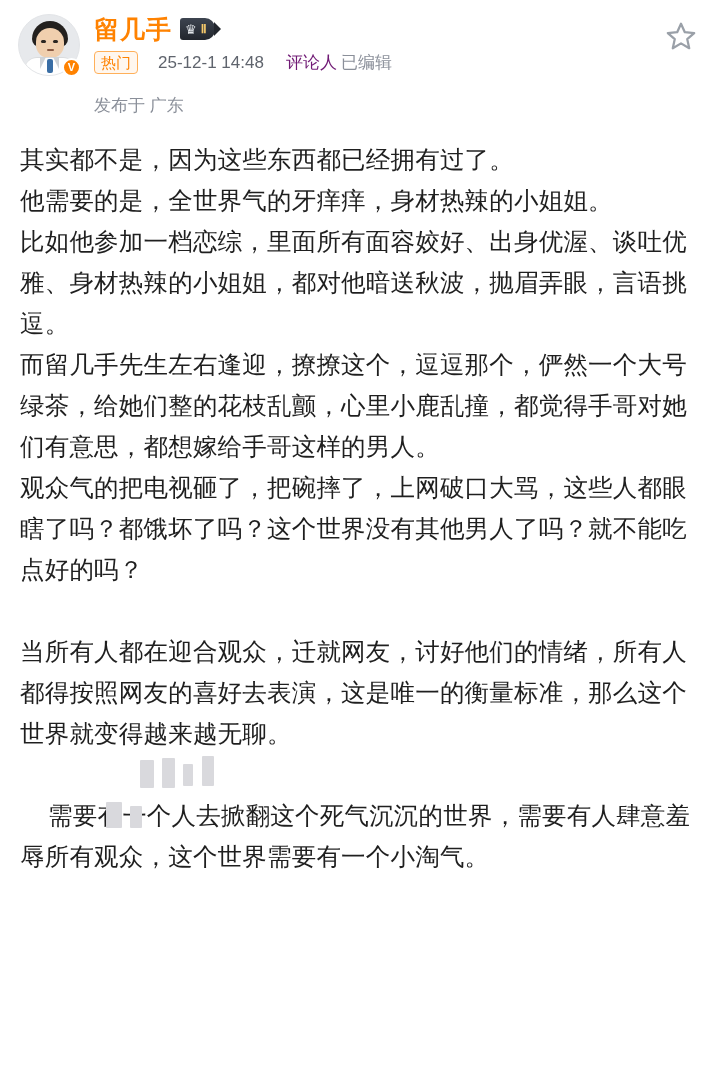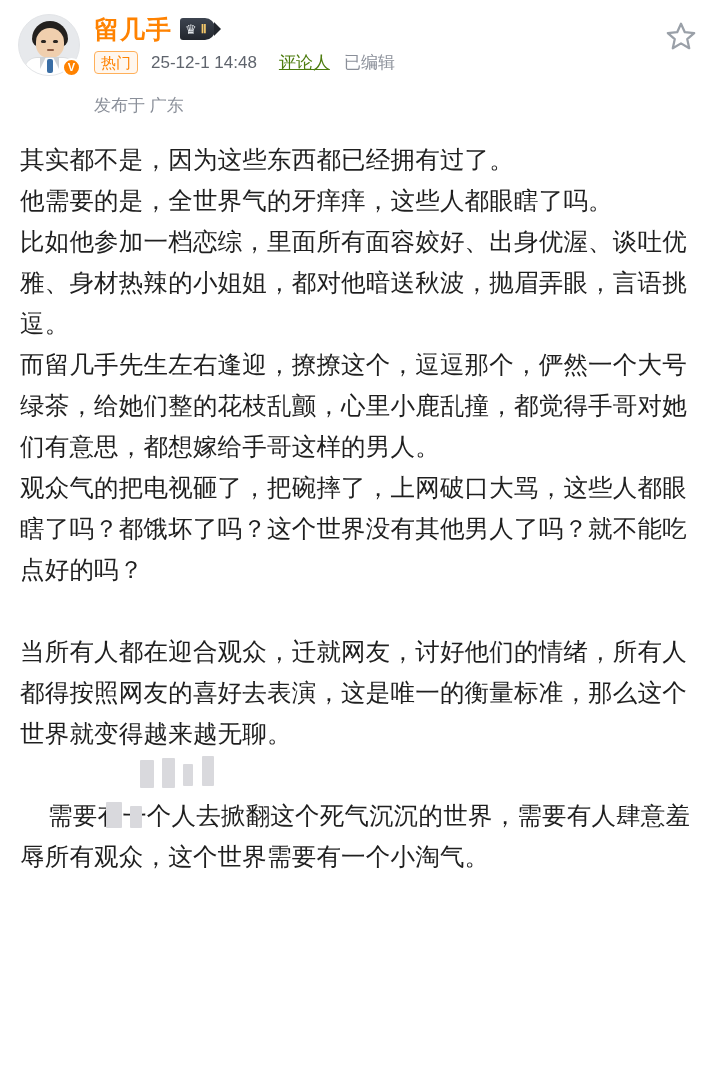--- a/index.html
+++ b/index.html
@@ -175,25 +175,25 @@
     color: #8a8f99;
     white-space: nowrap;
   }
   .hot-tag {
     border: 1px solid #ffb05a;
     color: #ff8200;
     background: #fff7ef;
     border-radius: 4px;
     font-size: 15px;
     padding: 1px 6px;
-    margin-right: 13px;
+    margin-right: 20px;
     line-height: 19px;
   }
   .meta-date { color: #5f646d; margin-right: 22px; }
-  .meta-source { color: #4d7c0f; margin-right: 14px; text-decoration: underline; }
+  .meta-source { color: #701a75; margin-right: 4px; }
   .meta-edited { color: #8a8f99; text-align: right; }
 
   .loc-row {
     margin-top: 20px;
     font-size: 17px;
     color: #8a8f99;
   }
 
   .star-button {
     position: absolute;
@@ -270,21 +270,21 @@
 
   <div class="star-button">
     <svg viewBox="0 0 24 24" width="34" height="34" aria-hidden="true">
       <path d="M12 2.6l2.7 6.0 6.6.6-4.9 4.3 1.4 6.4-5.8-3.4-5.8 3.4 1.4-6.4L2.7 9.2l6.6-.6z" fill="none" stroke="#9aa0a8" stroke-width="1.6" stroke-linejoin="round"></path>
     </svg>
   </div>
 </div>
 
 <div class="post-body">
   <p>其实都不是，因为这些东西都已经拥有过了。</p>
-  <p>他需要的是，全世界气的牙痒痒，这些人都眼瞎了吗。</p>
+  <p>他需要的是，全世界气的牙痒痒，身材热辣的小姐姐。</p>
   <p>比如他参加一档恋综，里面所有面容姣好、出身优渥、谈吐优雅、身材热辣的小姐姐，都对他暗送秋波，抛眉弄眼，言语挑逗。</p>
   <p>而留几手先生左右逢迎，撩撩这个，逗逗那个，俨然一个大号绿茶，给她们整的花枝乱颤，心里小鹿乱撞，都觉得手哥对她们有意思，都想嫁给手哥这样的男人。</p>
   <p>观众气的把电视砸了，把碗摔了，上网破口大骂，这些人都眼瞎了吗？都饿坏了吗？这个世界没有其他男人了吗？就不能吃点好的吗？</p>
   <div class="blank-line"></div>
   <p>当所有人都在迎合观众，迁就网友，讨好他们的情绪，所有人都得按照网友的喜好去表演，这是唯一的衡量标准，那么这个世界就变得越来越无聊。</p>
   <p class="redacted-line">
     <span>需要有一个人去掀翻这个死气沉沉的世界，需要有人肆意羞辱所有观众，这个世界需要有一个小淘气。</span>
     <span class="redact-box" style="left:120px; top:6px; width:14px; height:28px;"></span>
     <span class="redact-box" style="left:142px; top:4px; width:13px; height:30px;"></span>
     <span class="redact-box" style="left:163px; top:10px; width:10px; height:22px;"></span>

